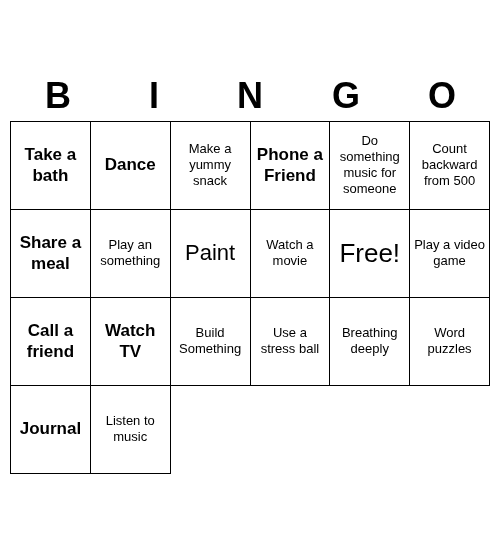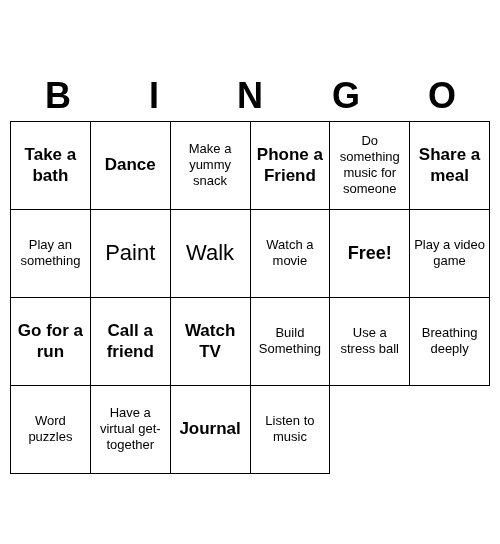--- a/index.html
+++ b/index.html
@@ -68,22 +68,22 @@
       font-size: 22px;
       font-weight: normal;
     }
 
     .bingo-cell .cell-text.medium {
       font-size: 17px;
       font-weight: bold;
     }
 
     .bingo-cell .cell-text.free {
-      font-size: 18px;
-      font-weight: bold;
+      font-size: 26px;
+      font-weight: normal;
     }
   </style>
 </head>
 <body>
 
 <div class="bingo-container">
   <div class="bingo-header">
     <div class="bingo-letter">B</div>
     <div class="bingo-letter">I</div>
     <div class="bingo-letter">N</div>
@@ -100,64 +100,58 @@
       <div class="bingo-cell">
         <span class="cell-text small">Make a yummy snack</span>
       </div>
       <div class="bingo-cell">
         <span class="cell-text medium">Phone a Friend</span>
       </div>
       <div class="bingo-cell">
         <span class="cell-text small">Do something music for someone</span>
       </div>
       <div class="bingo-cell">
+        <span class="cell-text small">Count backward from 500</span>
+      </div>
+      <div class="bingo-cell">
         <span class="cell-text medium">Share a meal</span>
       </div>
       <div class="bingo-cell">
         <span class="cell-text small">Play an something</span>
       </div>
       <div class="bingo-cell">
         <span class="cell-text large">Paint</span>
       </div>
       <div class="bingo-cell">
-        <span class="cell-text large">Walk</span>
-      </div>
-      <div class="bingo-cell">
         <span class="cell-text small">Watch a movie</span>
       </div>
       <div class="bingo-cell">
         <span class="cell-text free">Free!</span>
       </div>
       <div class="bingo-cell">
         <span class="cell-text small">Play a video game</span>
-      </div>
-      <div class="bingo-cell">
-        <span class="cell-text medium">Go for a run</span>
       </div>
       <div class="bingo-cell">
         <span class="cell-text medium">Call a friend</span>
       </div>
       <div class="bingo-cell">
         <span class="cell-text medium">Watch TV</span>
       </div>
       <div class="bingo-cell">
         <span class="cell-text small">Build Something</span>
       </div>
       <div class="bingo-cell">
         <span class="cell-text small">Use a stress ball</span>
       </div>
       <div class="bingo-cell">
         <span class="cell-text small">Breathing deeply</span>
       </div>
       <div class="bingo-cell">
         <span class="cell-text small">Word puzzles</span>
       </div>
       <div class="bingo-cell">
-        <span class="cell-text small">Have a virtual get-together</span>
-      </div>
-      <div class="bingo-cell">
         <span class="cell-text medium">Journal</span>
       </div>
       <div class="bingo-cell">
         <span class="cell-text small">Listen to music</span>
       </div>
     </div>
 </div>
 
 </body></html>

